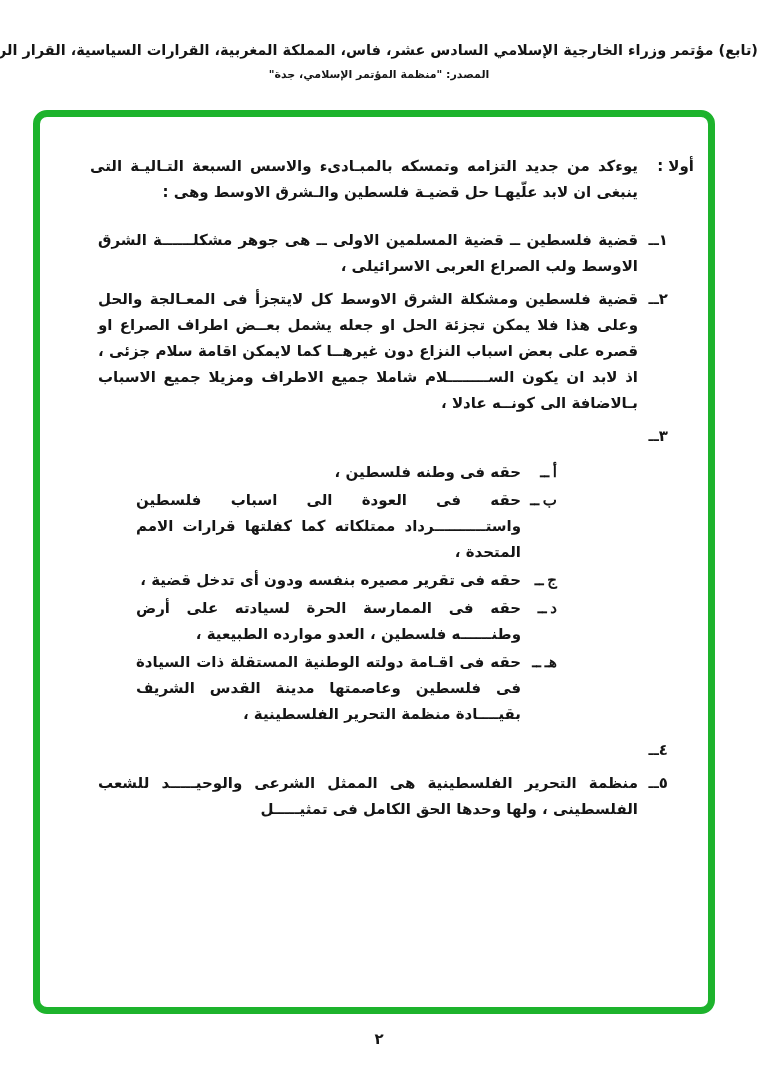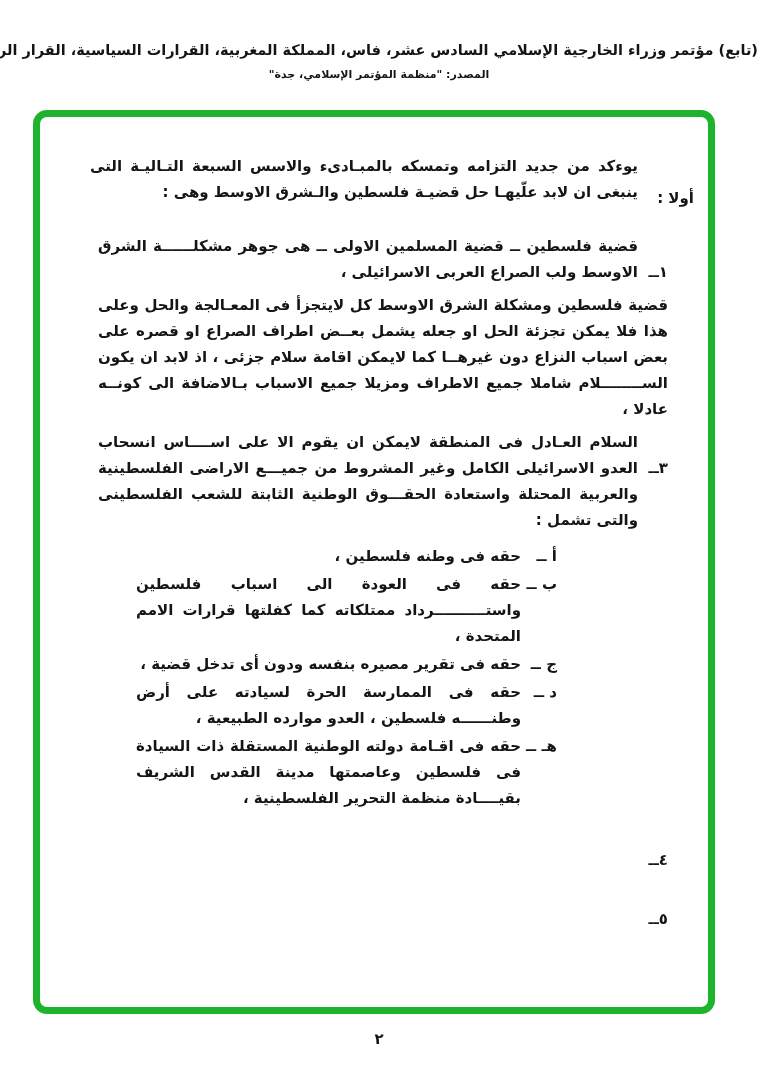--- a/index.html
+++ b/index.html
@@ -30,27 +30,27 @@
   }
   .doc-content {
     direction:rtl;
     padding:36px 14px 0 50px;
     font-size:15px;
     font-weight:bold;
     line-height:26px;
   }
   .row { display:flex; }
   .intro-row { margin-bottom:22px; }
-  .intro-row .sec-label { width:56px; flex:none;margin-top:32px; }
+  .intro-row .sec-label { width:56px; flex:none; }
   .item-row { padding-right:26px; padding-left:8px; margin-bottom:7px; }
-  .item-marker { width:30px; flex:none;margin-top:26px; }
+  .item-marker { width:30px; flex:none; }
   .para { flex:1; text-align:justify; }
   .sub-list { margin:10px 137px 10px 46px; }
   .subitem-row { display:flex; margin-bottom:2px; }
-  .subitem-marker { width:36px; flex:none; }
+  .subitem-marker { width:36px; flex:none;font-family:Liberation Serif, serif; }
   .page-num {
     position:absolute; top:1030px; left:0;
     width:100%; text-align:center;
     font-size:15px; font-weight:bold;
   }
 </style>
 </head>
 <body>
 
 <div class="page">
@@ -67,26 +67,26 @@
         <div class="sec-label">أولا :</div>
         <div class="para">يوءكد من جديد التزامه وتمسكه بالمبـادىء والاسس السبعة التـاليـة التى ينبغى ان لابد علّيهـا حل قضيـة فلسطين والـشرق الاوسط وهى :</div>
       </div>
 
       <div class="row item-row">
         <div class="item-marker">١ــ</div>
         <div class="para">قضية فلسطين ــ قضية المسلمين الاولى ــ هى جوهر مشكلــــــة الشرق الاوسط ولب الصراع العربى الاسرائيلى ،</div>
       </div>
 
       <div class="row item-row">
+        <div class="item-marker">٢ــ</div>
         <div class="para">قضية فلسطين ومشكلة الشرق الاوسط كل لايتجزأ فى المعـالجة والحل وعلى هذا فلا يمكن تجزئة الحل او جعله يشمل بعــض اطراف الصراع او قصره على بعض اسباب النزاع دون غيرهــا كما لايمكن اقامة سلام جزئى ، اذ لابد ان يكون الســــــــلام شاملا جميع الاطراف ومزيلا جميع الاسباب بـالاضافة الى كونــه عادلا ،</div>
       </div>
 
       <div class="row item-row">
         <div class="item-marker">٣ــ</div>
-        <div class="para">السلام العـادل فى المنطقة لايمكن ان يقوم الا على اســــاس انسحاب العدو الاسرائيلى الكامل وغير المشروط من جميـــع الاراضى الفلسطينية والعربية المحتلة واستعادة الحقـــوق الوطنية الثابتة للشعب الفلسطينى والتى تشمل :</div>
       </div>
 
       <div class="sub-list">
         <div class="subitem-row">
           <div class="subitem-marker">أ ــ</div>
           <div class="para">حقه فى وطنه فلسطين ،</div>
         </div>
         <div class="subitem-row">
           <div class="subitem-marker">ب ــ</div>
           <div class="para">حقه فى العودة الى اسباب فلسطين واستــــــــــرداد ممتلكاته كما كفلتها قرارات الامم المتحدة ،</div>
@@ -104,20 +104,21 @@
           <div class="para">حقه فى اقـامة دولته الوطنية المستقلة ذات السيادة فى فلسطين وعاصمتها مدينة القدس الشريف بقيــــادة منظمة التحرير الفلسطينية ،</div>
         </div>
       </div>
 
       <div class="row item-row">
         <div class="item-marker">٤ــ</div>
       </div>
 
       <div class="row item-row">
         <div class="item-marker">٥ــ</div>
+        <div class="para">منظمة التحرير الفلسطينية هى الممثل الشرعى والوحيـــــد للشعب الفلسطينى ، ولها وحدها الحق الكامل فى تمثيـــــل</div>
       </div>
 
     </div>
   </div>
 
   <div class="page-num">٢</div>
 
 </div>
 
 </body></html>

